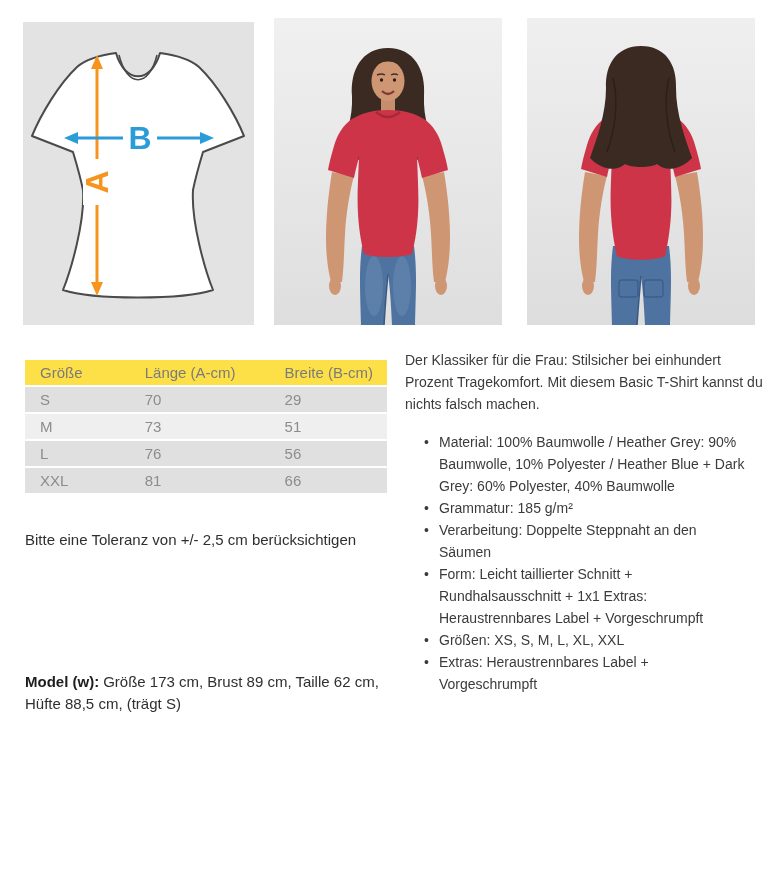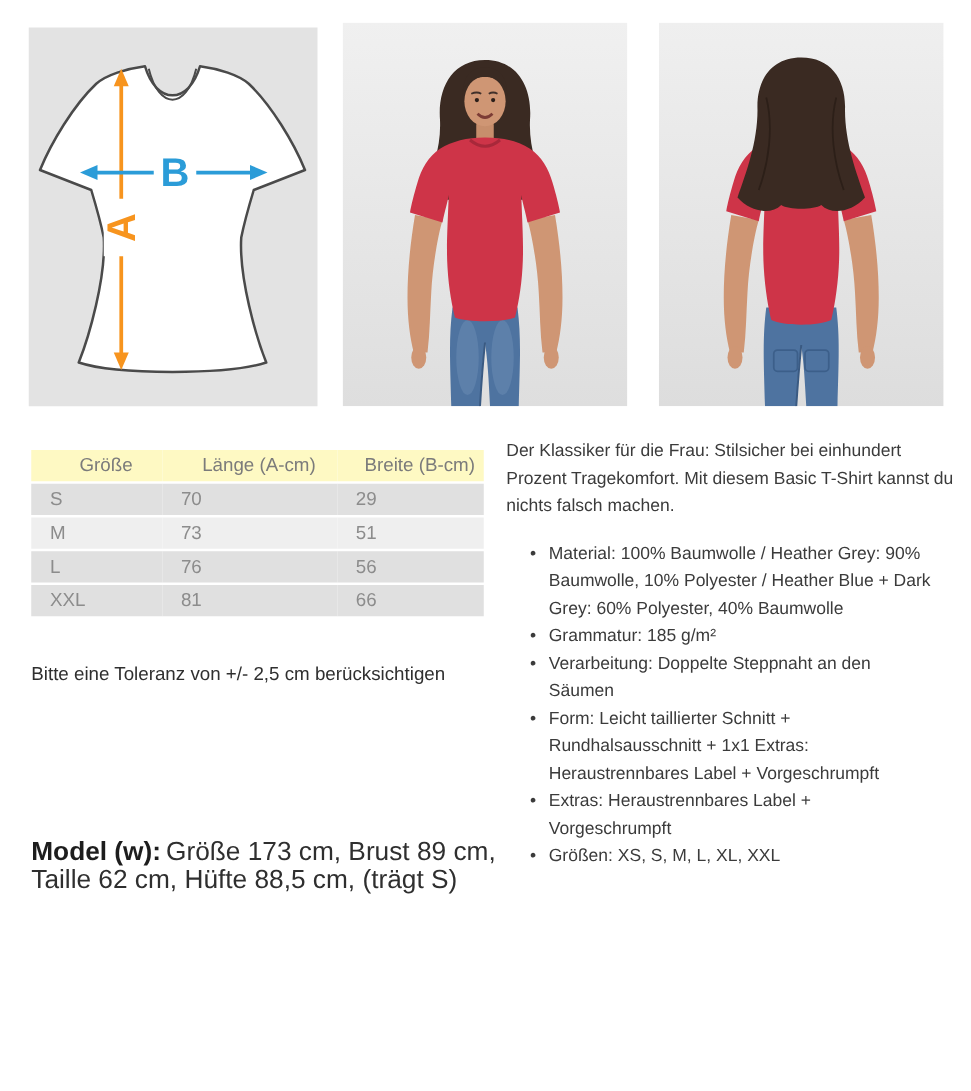--- a/index.html
+++ b/index.html
@@ -24,29 +24,29 @@
   .hair{fill:#3a2a22;}
   .shirt{fill:#ce3448;}
   .jeans{fill:#4e73a0;}
   .jeans-seam{stroke:#3a5a82;stroke-width:1.6;fill:none;}
   .jeans-wash{fill:#7b9ac0;opacity:.32;}
 
   
   .size-table{position:absolute;left:25px;top:358px;width:362px;border-collapse:separate;border-spacing:0 2px;}
   .size-table th,.size-table td{height:25px;line-height:25px;padding:0 0 0 15px;text-align:left;
       font-size:15px;font-weight:normal;white-space:nowrap;}
-  .size-table th{background:#fef9c3;color:#7b7b7b;text-align:center;}
+  .size-table th{background:#fde047;color:#7b7b7b;}
   .size-table td{color:#8c8c8c;}
   .size-table .c0{width:112px;} .size-table .c1{width:141px;} .size-table .c2{width:109px;}
   .size-table tr.r-dark td{background:#e0e0e0;}
   .size-table tr.r-light td{background:#efefef;}
 
   .tolerance{position:absolute;left:25px;top:531px;width:380px;font-size:15px;color:#2f2f2f;}
 
-  .model-line{position:absolute;left:25px;top:671px;width:372px;font-size:21px;line-height:22px;color:#2f2f2f;}
+  .model-line{position:absolute;left:25px;top:671px;width:372px;font-size:15px;line-height:22px;color:#2f2f2f;}
   .model-line .b{font-weight:bold;color:#1d1d1d;margin-right:4px;}
 
   
   .description{position:absolute;left:405px;top:349px;width:358px;font-size:14px;line-height:22px;color:#3b3b3b;}
   .description p{margin:0 0 14px 0;}
   .description ul{margin:16px;padding:0;list-style:none;}
   .description li{position:relative;padding-left:18px;margin:0;}
   .description li::before{content:"\2022";position:absolute;left:3px;top:0;color:#3b3b3b;}
 </style>
 </head>
@@ -237,18 +237,18 @@
     <span class="b">Model (w):</span><span>Größe 173 cm, Brust 89 cm, Taille 62 cm, Hüfte 88,5 cm, (trägt S)</span>
   </div>
 
   <div class="description">
     <p>Der Klassiker für die Frau: Stilsicher bei einhundert Prozent Tragekomfort. Mit diesem Basic T-Shirt kannst du nichts falsch machen.</p>
     <ul>
       <li>Material: 100% Baumwolle / Heather Grey: 90% Baumwolle, 10%  Polyester / Heather Blue + Dark Grey: 60% Polyester, 40% Baumwolle</li>
       <li>Grammatur: 185 g/m²</li>
       <li>Verarbeitung: Doppelte Steppnaht an den Säumen</li>
       <li>Form: Leicht taillierter Schnitt + Rundhalsausschnitt + 1x1 Extras: Heraustrennbares Label + Vorgeschrumpft</li>
+      <li>Größen: XS, S, M, L, XL, XXL</li>
       <li>Extras: Heraustrennbares Label + Vorgeschrumpft</li>
-      <li>Größen: XS, S, M, L, XL, XXL</li>
     </ul>
   </div>
 
 </div>
 
 </body></html>

